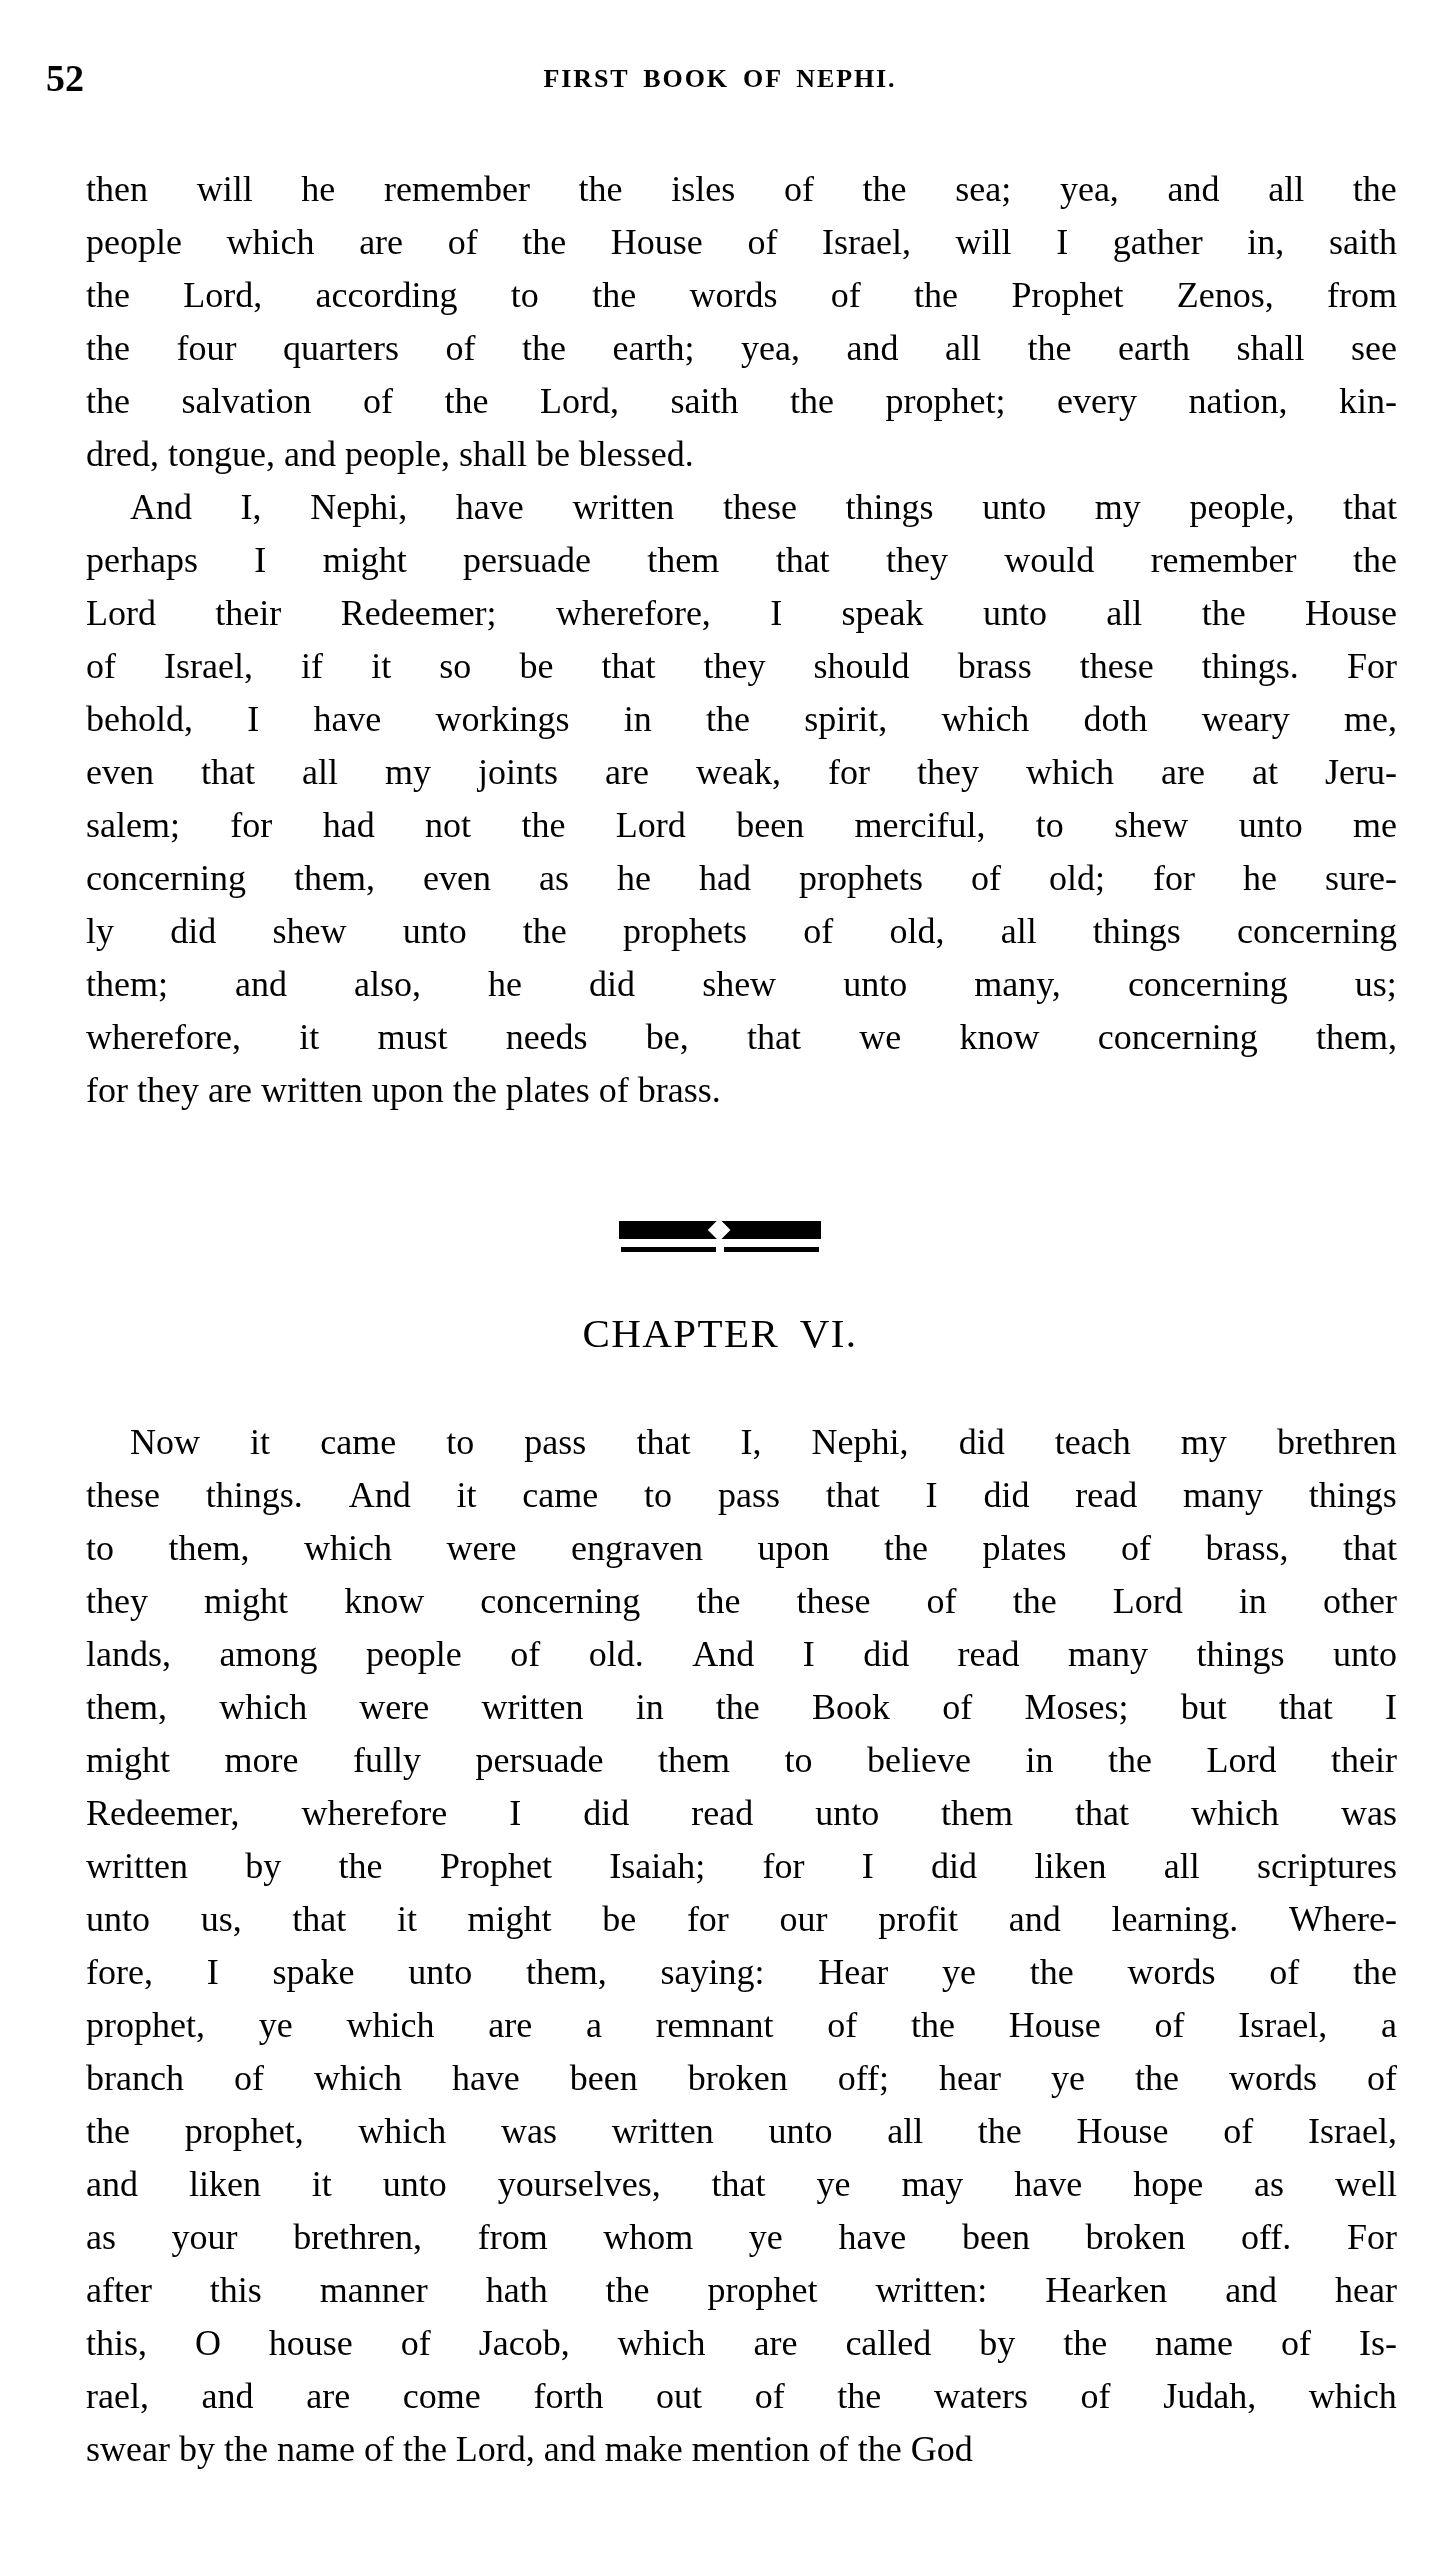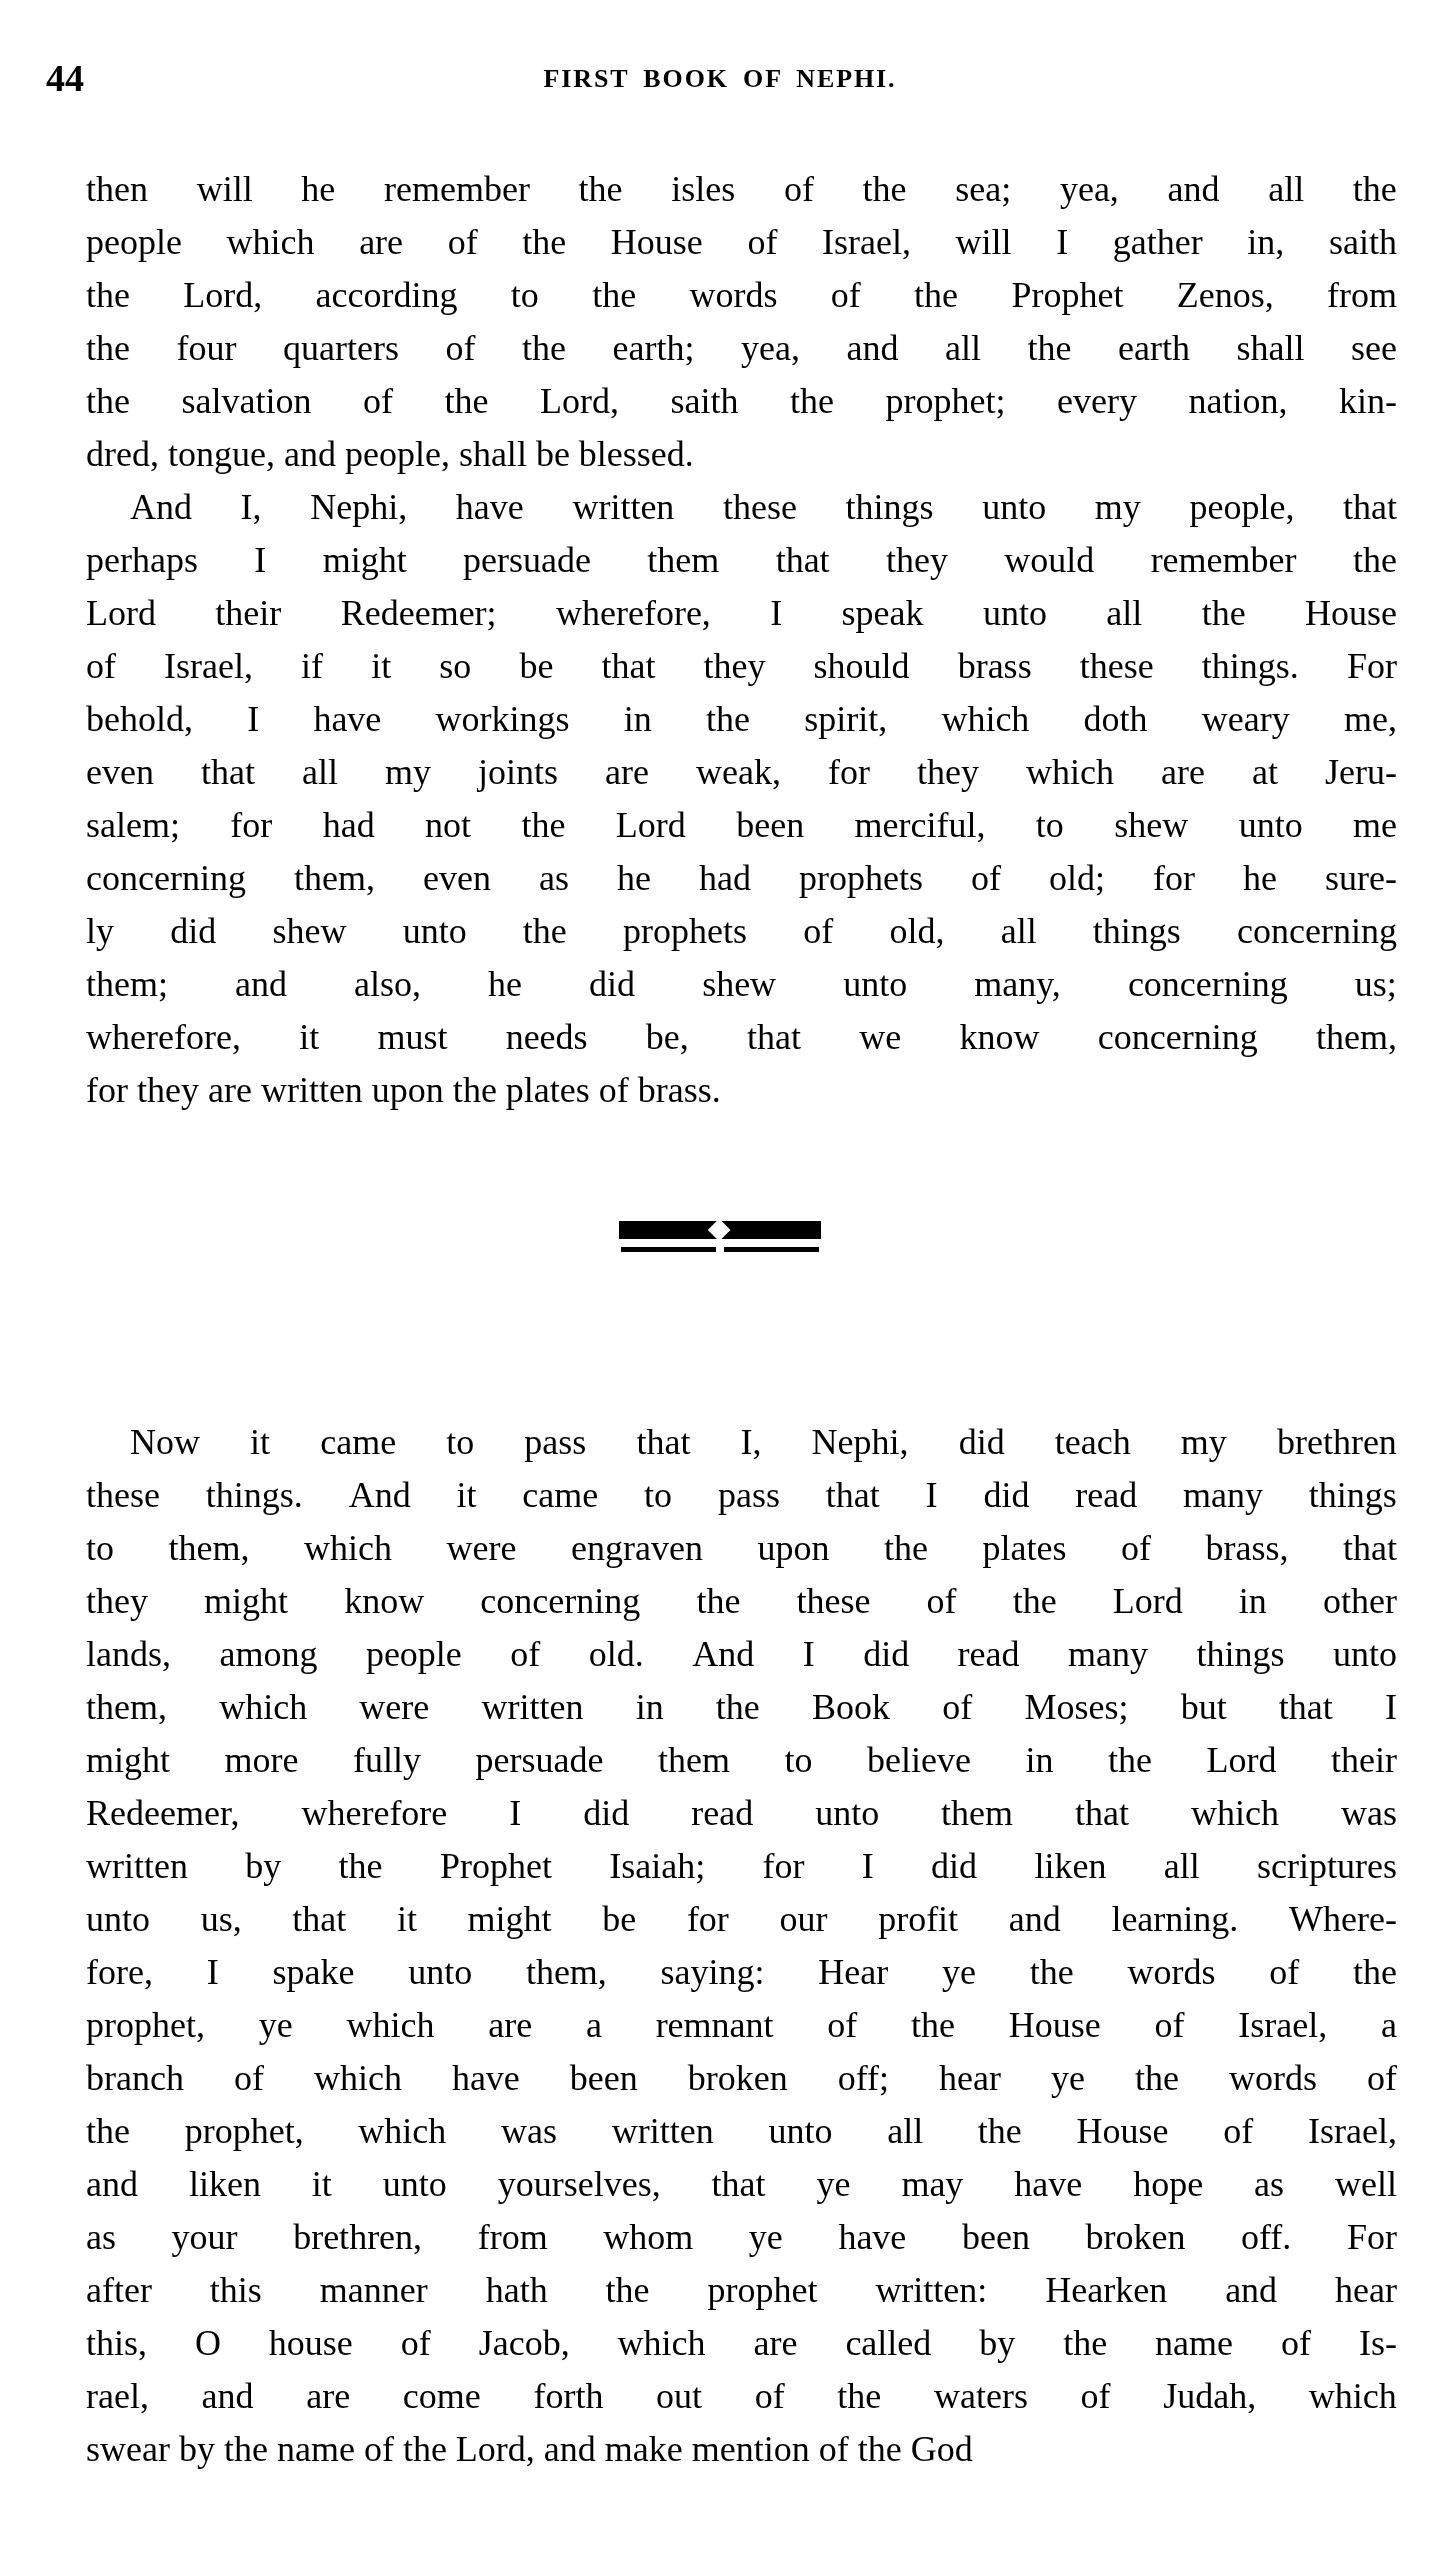--- a/index.html
+++ b/index.html
@@ -172,21 +172,21 @@
     left: 42px;
     width: 1355px;
   }
 </style>
 </head>
 <body>
 
 <div class="page">
 
   <div class="running-head">
-    <div class="folio">44</div>
+    <div class="folio">52</div>
     <div class="head-title">FIRST BOOK OF NEPHI.</div>
   </div>
 
   <div class="text-block">
       <div class="para">
         <div class="tl"><span>then</span><span>will</span><span>he</span><span>remember</span><span>the</span><span>isles</span><span>of</span><span>the</span><span>sea;</span><span>yea,</span><span>and</span><span>all</span><span>the</span></div>
         <div class="tl"><span>people</span><span>which</span><span>are</span><span>of</span><span>the</span><span>House</span><span>of</span><span>Israel,</span><span>will</span><span>I</span><span>gather</span><span>in,</span><span>saith</span></div>
         <div class="tl"><span>the</span><span>Lord,</span><span>according</span><span>to</span><span>the</span><span>words</span><span>of</span><span>the</span><span>Prophet</span><span>Zenos,</span><span>from</span></div>
         <div class="tl"><span>the</span><span>four</span><span>quarters</span><span>of</span><span>the</span><span>earth;</span><span>yea,</span><span>and</span><span>all</span><span>the</span><span>earth</span><span>shall</span><span>see</span></div>
         <div class="tl"><span>the</span><span>salvation</span><span>of</span><span>the</span><span>Lord,</span><span>saith</span><span>the</span><span>prophet;</span><span>every</span><span>nation,</span><span>kin-</span></div>
@@ -210,20 +210,21 @@
 
   <div class="ornament">
     <div class="orn-inner">
       <div class="orn-bar"></div>
       <div class="orn-notch"></div>
       <div class="orn-rule"></div>
       <div class="orn-rule-gap"></div>
     </div>
   </div>
 
+  <div class="chapter-heading">CHAPTER VI.</div>
 
   <div class="chapter-block">
       <div class="para">
         <div class="tl indent"><span>Now</span><span>it</span><span>came</span><span>to</span><span>pass</span><span>that</span><span>I,</span><span>Nephi,</span><span>did</span><span>teach</span><span>my</span><span>brethren</span></div>
         <div class="tl"><span>these</span><span>things.</span><span>And</span><span>it</span><span>came</span><span>to</span><span>pass</span><span>that</span><span>I</span><span>did</span><span>read</span><span>many</span><span>things</span></div>
         <div class="tl"><span>to</span><span>them,</span><span>which</span><span>were</span><span>engraven</span><span>upon</span><span>the</span><span>plates</span><span>of</span><span>brass,</span><span>that</span></div>
         <div class="tl"><span>they</span><span>might</span><span>know</span><span>concerning</span><span>the</span><span>these</span><span>of</span><span>the</span><span>Lord</span><span>in</span><span>other</span></div>
         <div class="tl"><span>lands,</span><span>among</span><span>people</span><span>of</span><span>old.</span><span>And</span><span>I</span><span>did</span><span>read</span><span>many</span><span>things</span><span>unto</span></div>
         <div class="tl"><span>them,</span><span>which</span><span>were</span><span>written</span><span>in</span><span>the</span><span>Book</span><span>of</span><span>Moses;</span><span>but</span><span>that</span><span>I</span></div>
         <div class="tl"><span>might</span><span>more</span><span>fully</span><span>persuade</span><span>them</span><span>to</span><span>believe</span><span>in</span><span>the</span><span>Lord</span><span>their</span></div>

